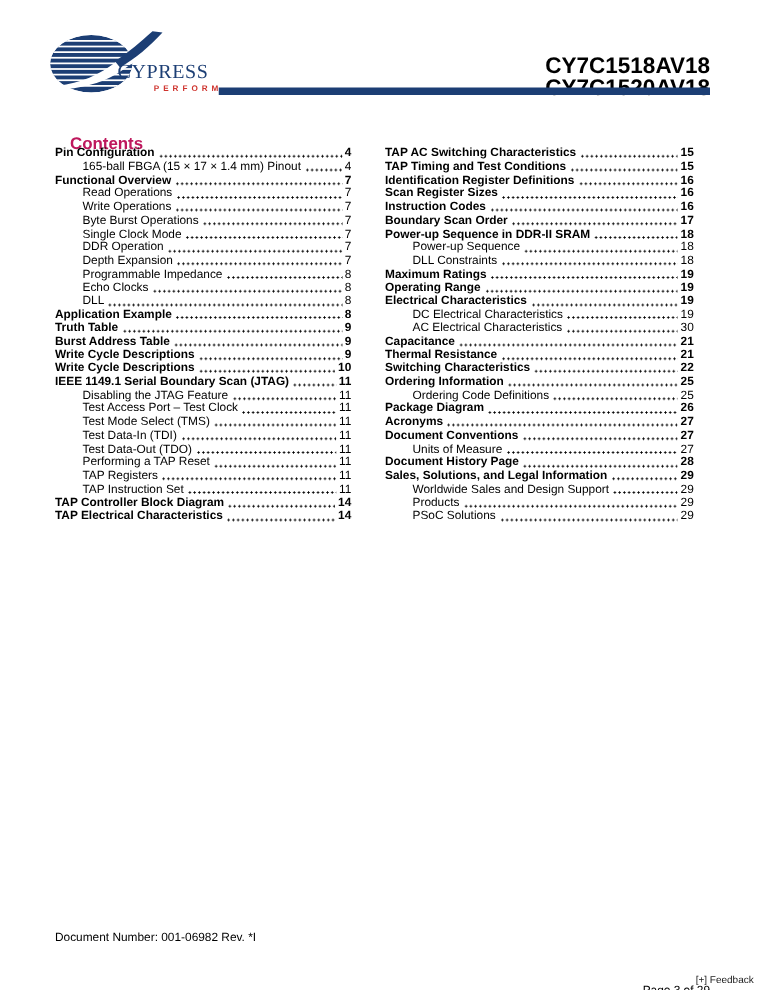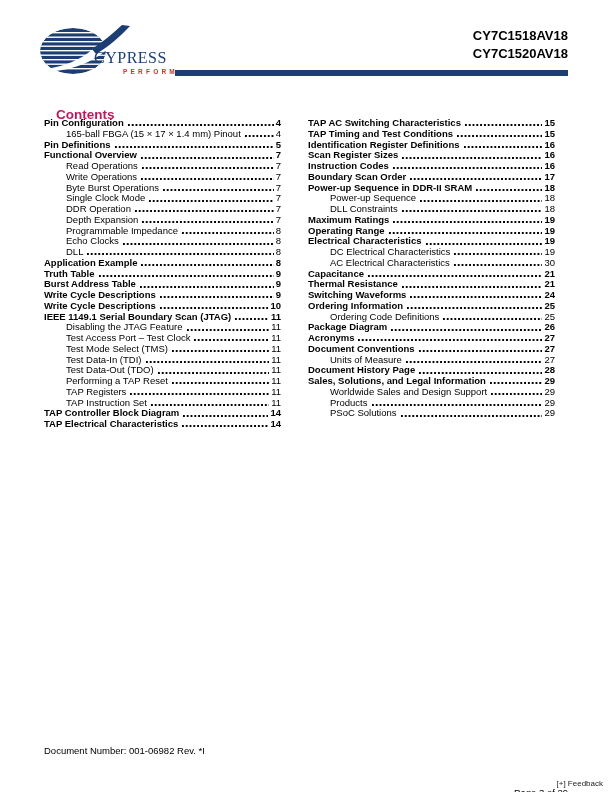--- a/index.html
+++ b/index.html
@@ -13,22 +13,22 @@
   .logo-brand{
     position:absolute;left:54px;top:25px;
     font-family:"Liberation Serif",serif;font-size:16px;font-weight:normal;
     color:#1c3e74;letter-spacing:.5px;
   }
   .logo-tagline{
     position:absolute;left:83px;top:44px;
     font-size:6.5px;font-weight:bold;color:#cf342e;letter-spacing:3.2px;
   }
   .partnums{
-    position:absolute;right:44px;top:27px;text-align:left;
-    font-size:13px;font-weight:bold;line-height:17.5px;color:#000;
+    position:absolute;right:44px;top:44px;text-align:left;
+    font-size:18px;font-weight:bold;line-height:17.5px;color:#000;
   }
   .header-rule{
     position:absolute;left:175px;top:70px;width:393px;height:5.5px;
     background:#1c3e74;
   }
   
   .contents-title{
     position:absolute;left:44px;top:95px;margin:12px;
     font-size:13.5px;font-weight:bold;color:#be185d;
   }
@@ -102,25 +102,20 @@
         <span class="toc-label">Pin Configuration</span>
         <span class="toc-dots"></span>
         <span class="toc-page">4</span>
       </div>
       <div class="toc-row indent">
         <span class="toc-label">165-ball FBGA (15 × 17 × 1.4 mm) Pinout</span>
         <span class="toc-dots"></span>
         <span class="toc-page">4</span>
       </div>
       <div class="toc-row bold">
-        <span class="toc-label">Pin Definitions</span>
-        <span class="toc-dots"></span>
-        <span class="toc-page">5</span>
-      </div>
-      <div class="toc-row bold">
         <span class="toc-label">Functional Overview</span>
         <span class="toc-dots"></span>
         <span class="toc-page">7</span>
       </div>
       <div class="toc-row indent">
         <span class="toc-label">Read Operations</span>
         <span class="toc-dots"></span>
         <span class="toc-page">7</span>
       </div>
       <div class="toc-row indent">
@@ -319,23 +314,23 @@
         <span class="toc-label">Capacitance</span>
         <span class="toc-dots"></span>
         <span class="toc-page">21</span>
       </div>
       <div class="toc-row bold">
         <span class="toc-label">Thermal Resistance</span>
         <span class="toc-dots"></span>
         <span class="toc-page">21</span>
       </div>
       <div class="toc-row bold">
-        <span class="toc-label">Switching Waveforms</span>
-        <span class="toc-dots"></span>
-        <span class="toc-page">24</span>
+        <span class="toc-label">Switching Characteristics</span>
+        <span class="toc-dots"></span>
+        <span class="toc-page">22</span>
       </div>
       <div class="toc-row bold">
         <span class="toc-label">Ordering Information</span>
         <span class="toc-dots"></span>
         <span class="toc-page">25</span>
       </div>
       <div class="toc-row indent">
         <span class="toc-label">Ordering Code Definitions</span>
         <span class="toc-dots"></span>
         <span class="toc-page">25</span>

